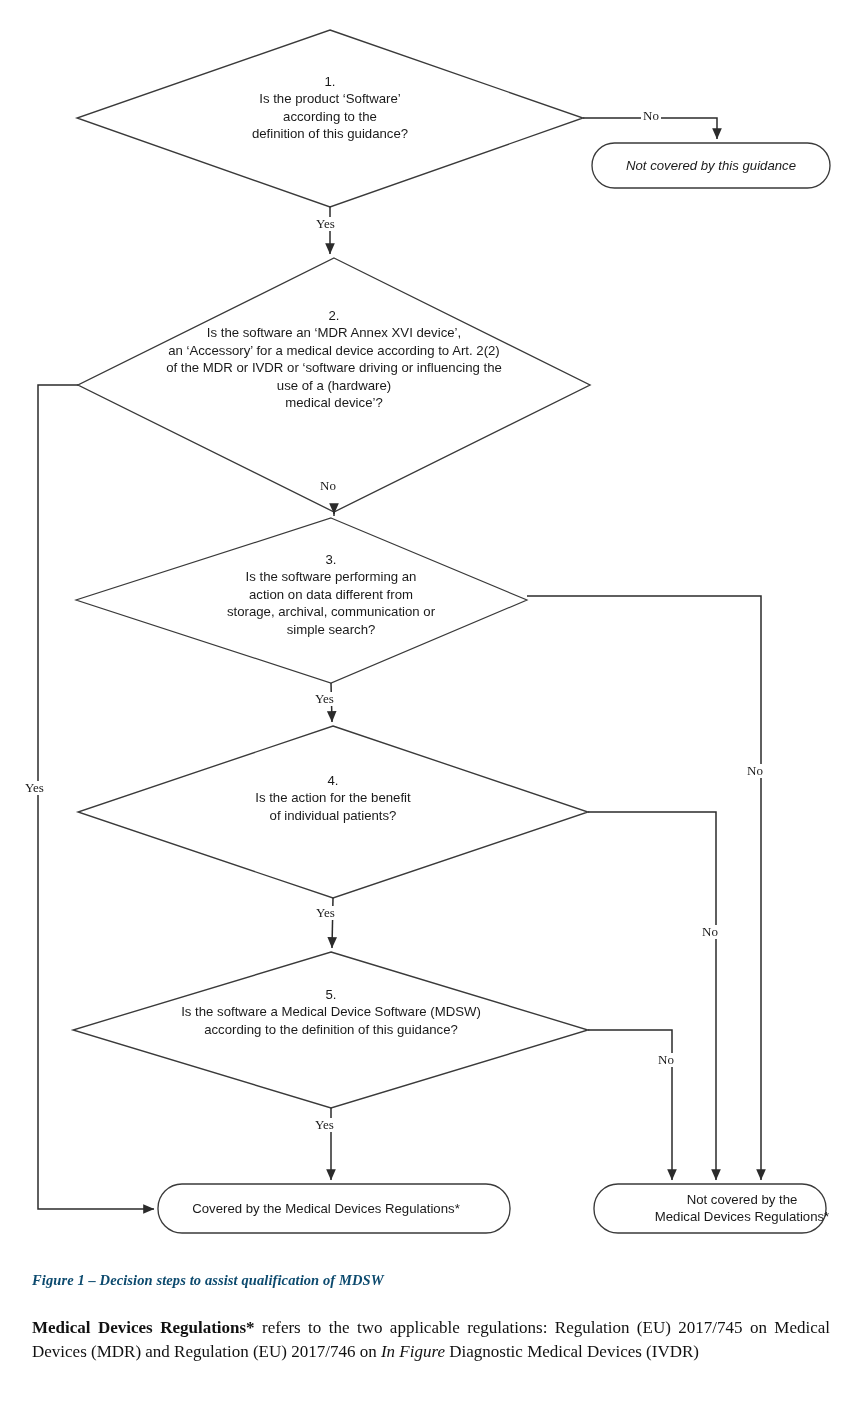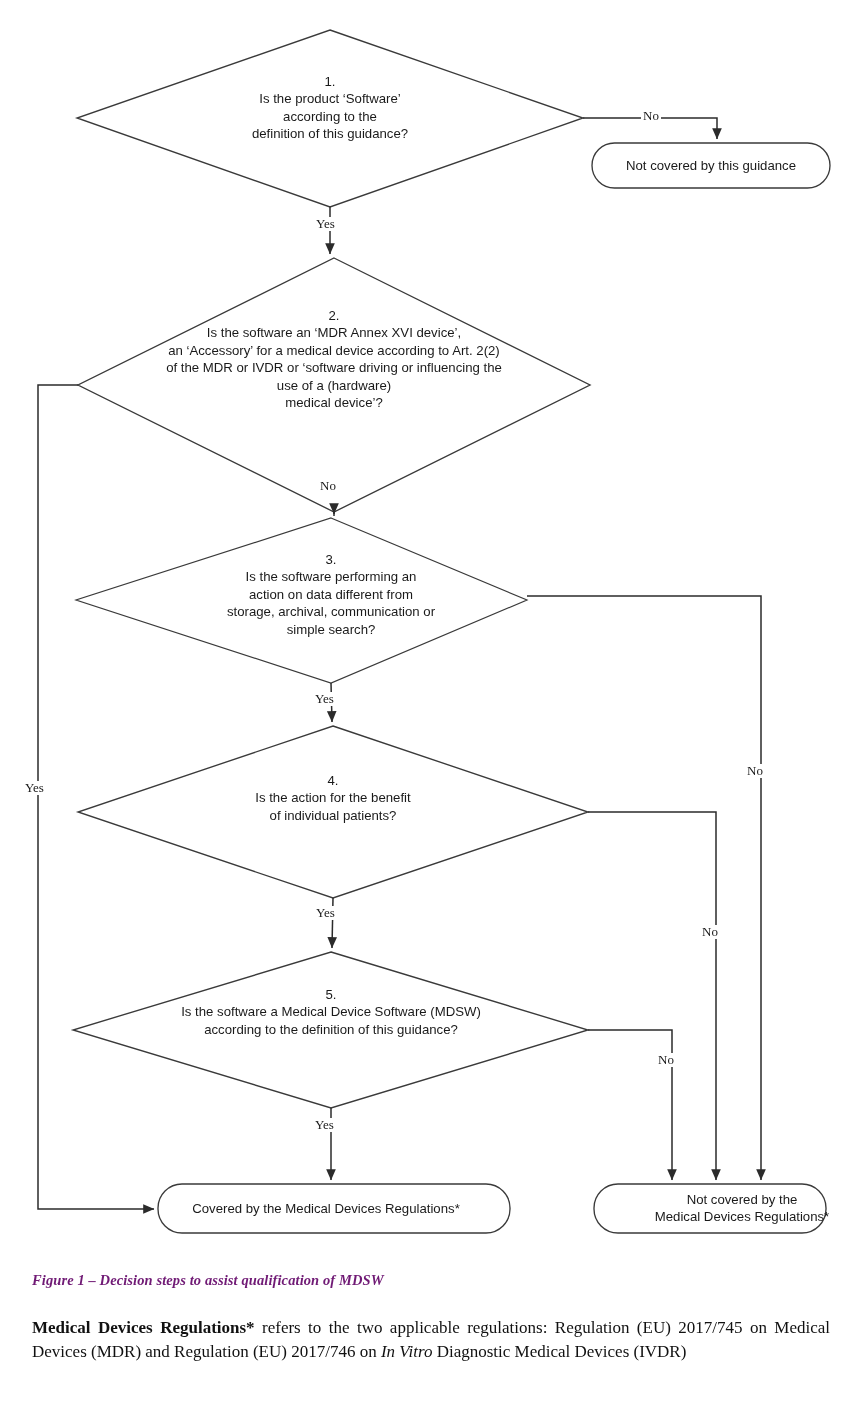--- a/index.html
+++ b/index.html
@@ -53,21 +53,21 @@
   }
   .caption {
     position: absolute;
     left: 32px;
     top: 1272px;
     width: 800px;
     font-family: "Liberation Serif", serif;
     font-style: italic;
     font-weight: bold;
     font-size: 14.5px;
-    color: #701a75;
+    color: #0c4a6e;
     letter-spacing: 0.1px;
   }
   .footnote {
     position: absolute;
     left: 32px;
     top: 1316px;
     width: 798px;
     font-family: "Liberation Serif", serif;
     font-size: 17px;
     line-height: 1.42;
@@ -143,33 +143,33 @@
 action on data different from
 storage, archival, communication or
 simple search?</span></div>
 
 <div class="node-text" style="left:123px; top:772px; width:420px;"><span>4.</span><br><span>Is the action for the benefit
 of individual patients?</span></div>
 
 <div class="node-text" style="left:76px; top:986px; width:510px;"><span>5.</span><br><span>Is the software a Medical Device Software (MDSW)
 according to the definition of this guidance?</span></div>
 
-<div class="term-text" style="left:594px; top:157px; width:234px;">Not covered by this guidance</div>
+<div class="term-text" style="left:594px; top:157px; width:234px;font-style:italic;">Not covered by this guidance</div>
 
 <div class="term-text" style="left:152px; top:1200px; width:348px;">Covered by the Medical Devices Regulations*</div>
 
 <div class="term-text" style="left:596px; top:1191px; width:228px;padding-left:32px;">Not covered by the
 Medical Devices Regulations*</div>
 
 <div class="edge-label" style="left:641px; top:109px;">No</div>
 <div class="edge-label" style="left:314px; top:217px;">Yes</div>
 <div class="edge-label" style="left:23px; top:781px;">Yes</div>
 <div class="edge-label" style="left:318px; top:479px;">No</div>
 <div class="edge-label" style="left:313px; top:692px;">Yes</div>
 <div class="edge-label" style="left:745px; top:764px;">No</div>
 <div class="edge-label" style="left:314px; top:906px;">Yes</div>
 <div class="edge-label" style="left:700px; top:925px;">No</div>
 <div class="edge-label" style="left:313px; top:1118px;">Yes</div>
 <div class="edge-label" style="left:656px; top:1053px;">No</div>
 
 <div class="caption">Figure 1 – Decision steps to assist qualification of MDSW</div>
 
-<div class="footnote"><b>Medical Devices Regulations*</b><span> refers to the two applicable regulations: Regulation (EU) 2017/745 on Medical Devices (MDR) and Regulation (EU) 2017/746 on </span><i>In Vitro</i><span> Diagnostic Medical Devices (IVDR)</span></div>
+<div class="footnote"><b>Medical Devices Regulations*</b><span> refers to the two applicable regulations: Regulation (EU) 2017/745 on Medical Devices (MDR) and Regulation (EU) 2017/746 on </span><i>In Figure</i><span> Diagnostic Medical Devices (IVDR)</span></div>
 
 </body></html>

